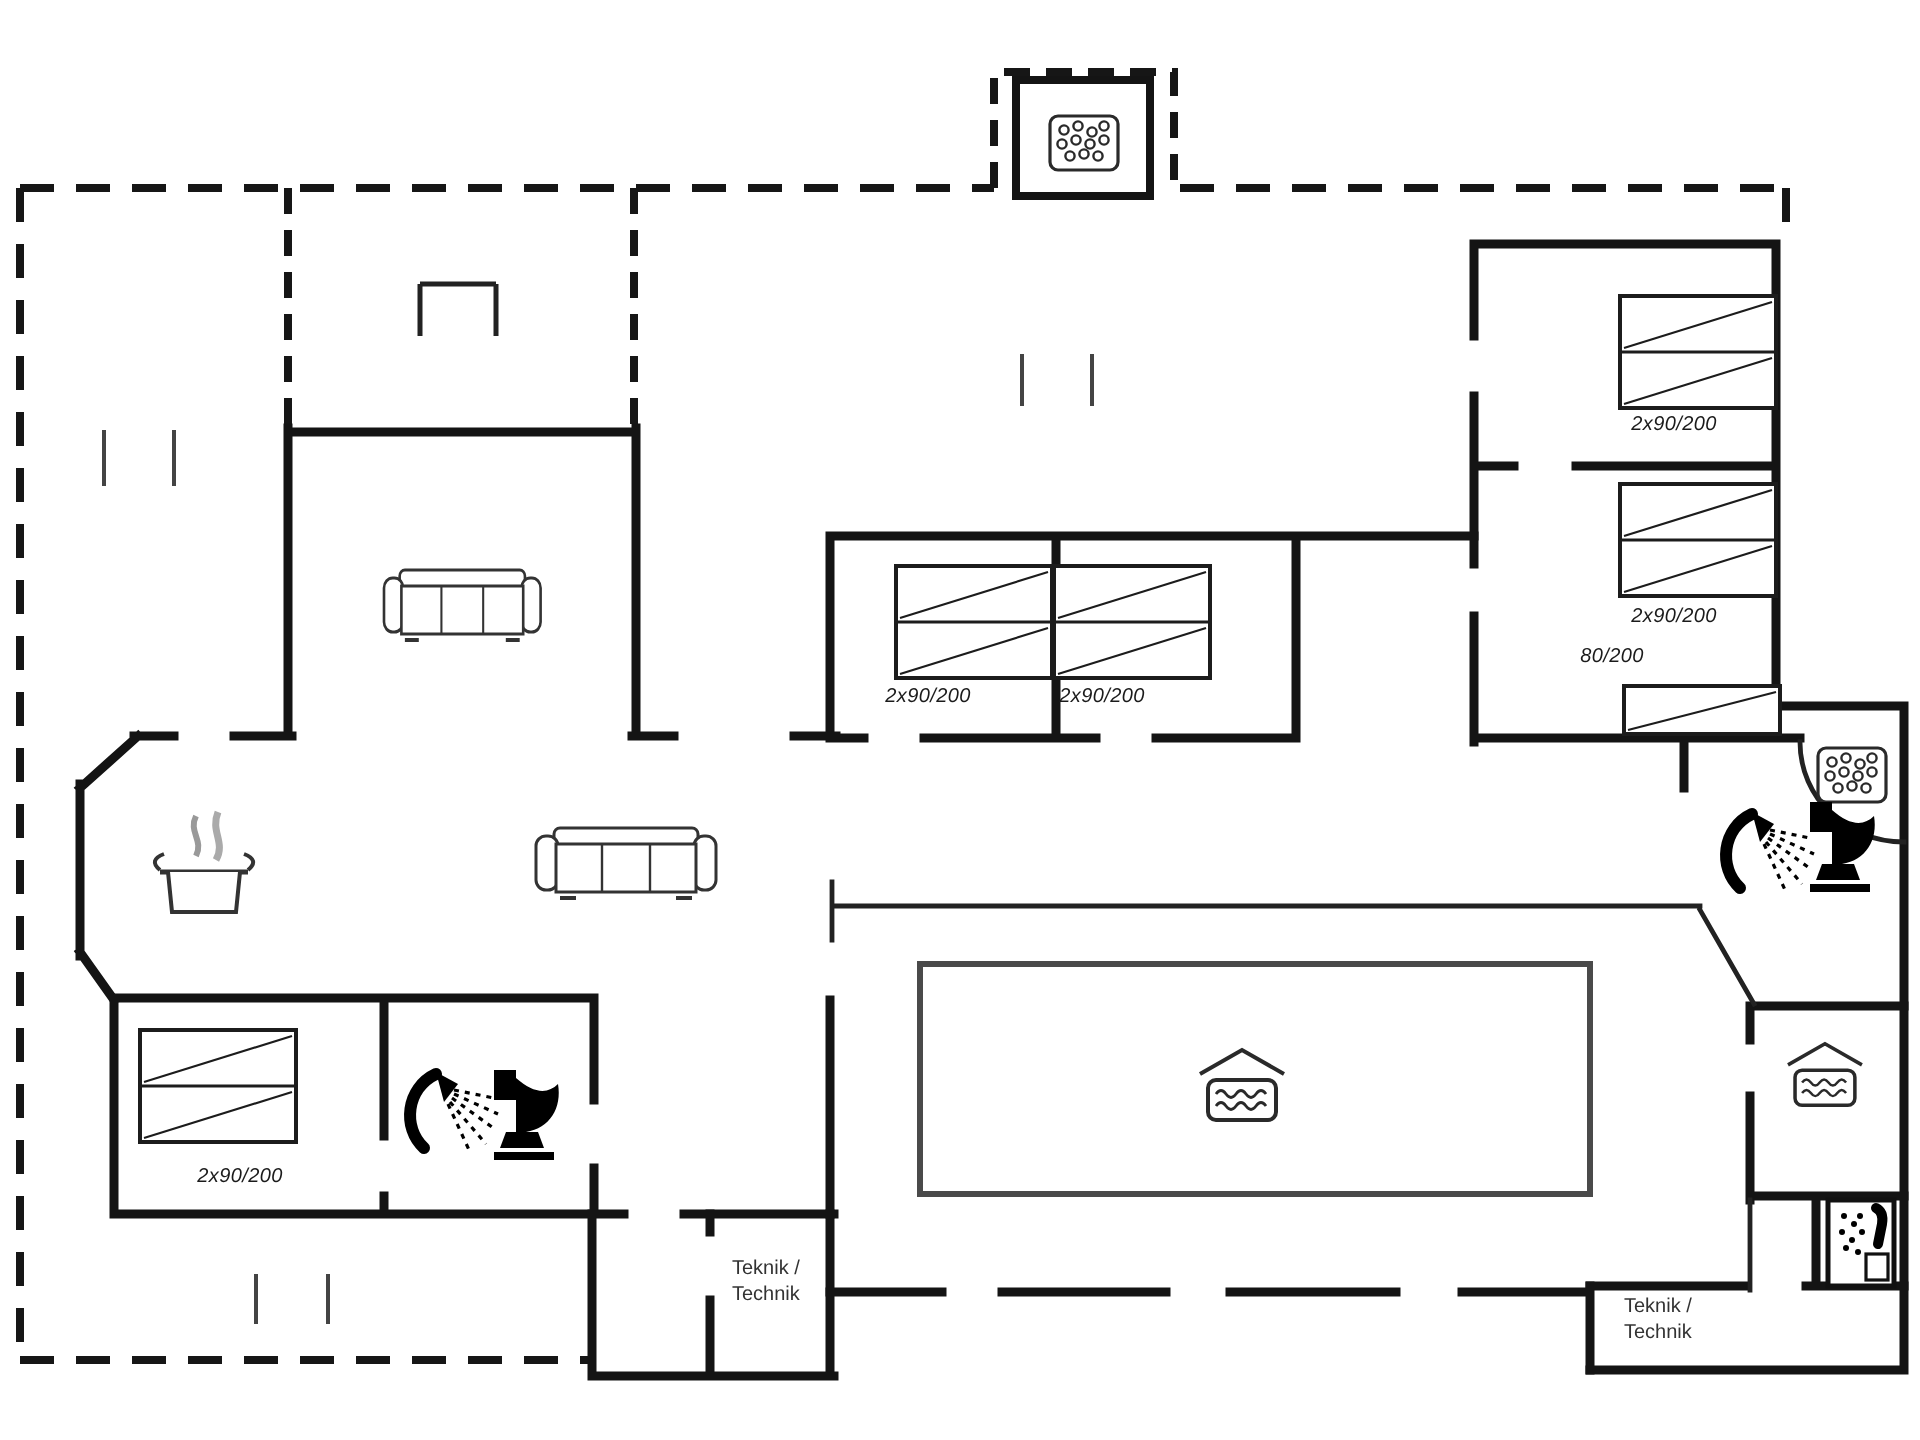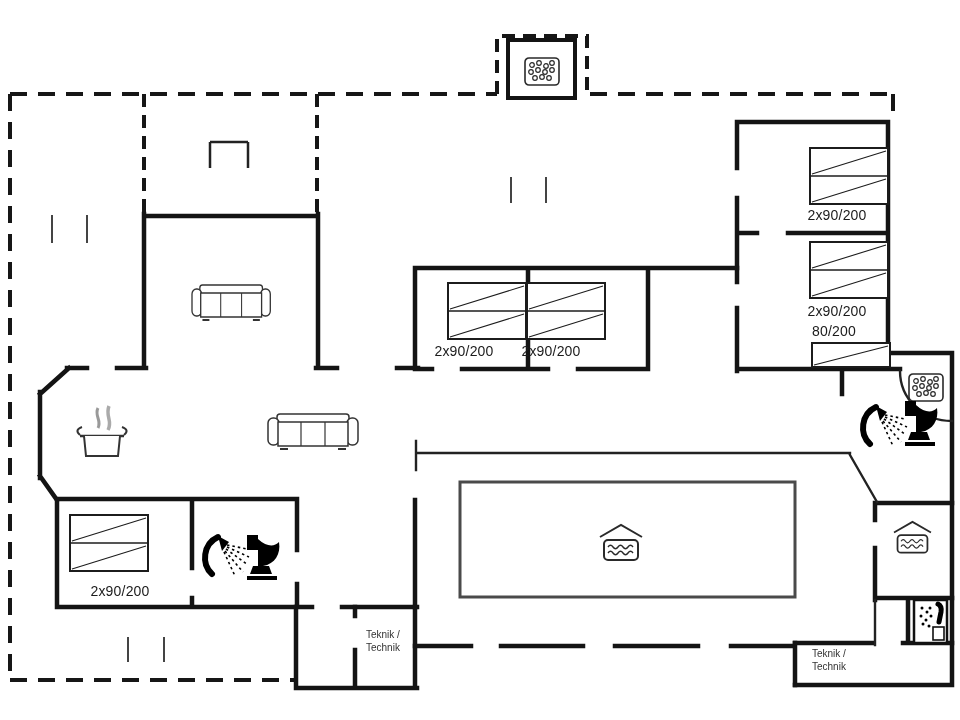--- a/index.html
+++ b/index.html
@@ -3,21 +3,21 @@
 <meta charset="utf-8">
 <style>
   html,body{margin:0;padding:0;background:#ffffff;}
   .plan{
     position:relative;width:960px;height:720px;background:#ffffff;
     font-family:"Liberation Sans",sans-serif;overflow:hidden;
   }
   .plan svg{position:absolute;left:0;top:0;}
   .bed-label{
     position:absolute;transform:translateX(-50%);
-    font-size:14px;color:#1b1b1b;white-space:nowrap;letter-spacing:.2px;
+    font-size:10px;color:#1b1b1b;white-space:nowrap;letter-spacing:.2px;font-style:italic;
   }
   .room-label{
     position:absolute;font-size:10px;line-height:12.5px;color:#333;white-space:nowrap;
   }
 </style>
 </head>
 <body>
 
 <div class="plan">
 
@@ -211,21 +211,21 @@
       <g transform="translate(914,600)">
           <use href="#cab"></use>
         </g>
     </g>
   </svg>
 
   <div class="bed-label" style="left:464px;top:343px">2x90/200</div>
   <div class="bed-label" style="left:551px;top:343px">2x90/200</div>
   <div class="bed-label" style="left:837px;top:207px">2x90/200</div>
   <div class="bed-label" style="left:837px;top:303px">2x90/200</div>
-  <div class="bed-label" style="left:834px;top:323px">80/200</div>
+  <div class="bed-label" style="left:806px;top:323px">80/200</div>
   <div class="bed-label" style="left:120px;top:583px">2x90/200</div>
 
   <div class="room-label" style="left:366px;top:629px">
     <div>Teknik /</div>
     <div>Technik</div>
   </div>
   <div class="room-label" style="left:812px;top:648px">
     <div>Teknik /</div>
     <div>Technik</div>
   </div>

